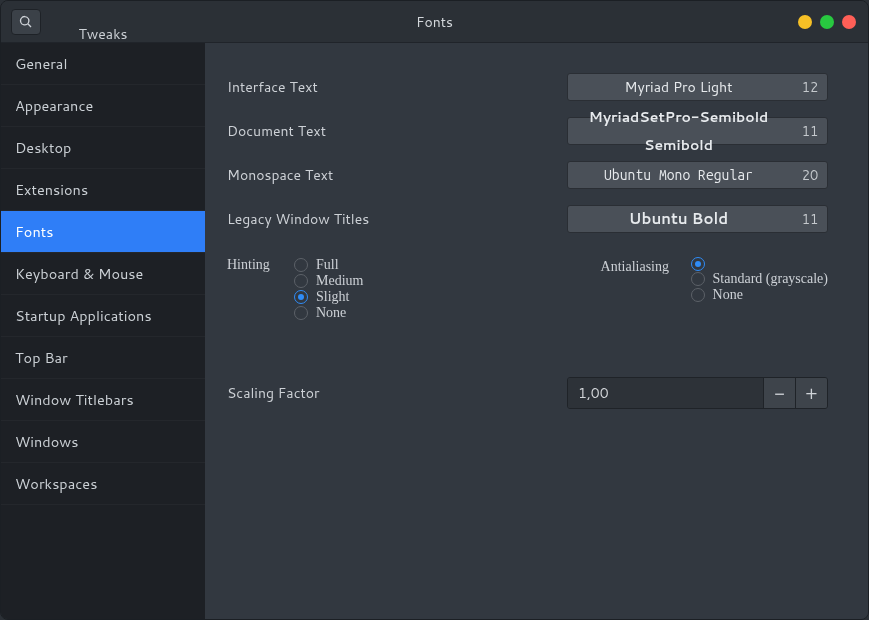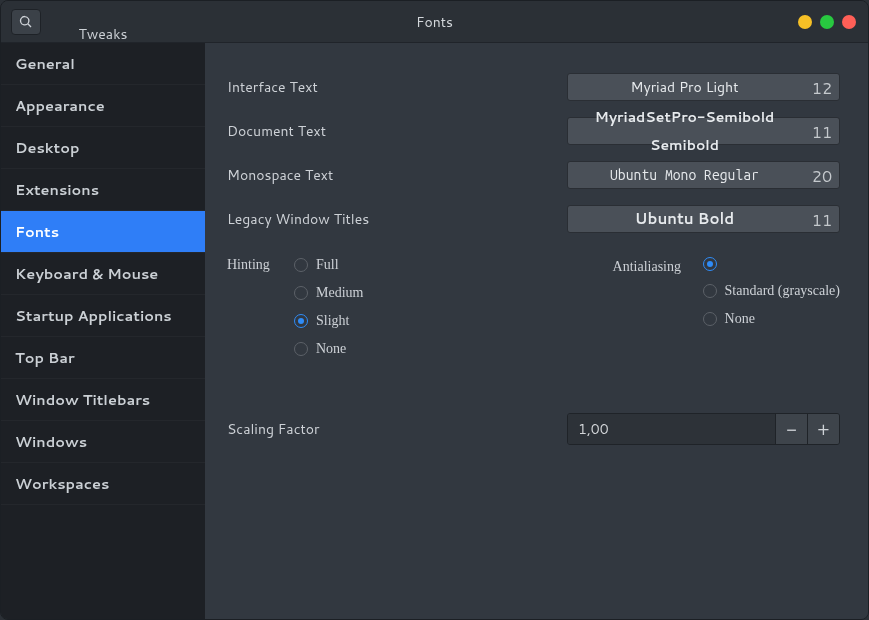--- a/index.html
+++ b/index.html
@@ -56,37 +56,37 @@
     display: flex; gap: 8px;
   }
   .traffic .dot { width: 14px; height: 14px; border-radius: 50%; }
   .dot-y { background: #f6c026; }
   .dot-g { background: #28c840; }
   .dot-r { background: #ff5f57; }
   .body { display: flex; flex: 1; min-height: 0; }
   .sidebar {
     width: 204px;
     background: #1d2025;
-    display: flex; flex-direction: column; font-weight: bold;
+    display: flex; flex-direction: column;
   }
   .side-item {
     padding: 10px 14px;
     font-size: 14.5px;
     color: #cbd0d5;
     border-bottom: 1px solid #24272c;
     cursor: pointer;
   }
   .side-item.selected {
     background: #2f7ef7;
     color: #ffffff;
   }
   .main {
     flex: 1;
     background: #323840;
-    padding: 28px 28px 20px 22px;
+    padding: 28px 40px 20px 22px;
     display: flex; flex-direction: column; gap: 12px;
   }
   .row {
     display: flex; align-items: center;
     min-height: 32px;
   }
   .row .label {
     flex: 0 0 150px;
     font-size: 14px;
     color: #cdd1d6;
@@ -107,32 +107,32 @@
     left: 0; right: 38px;
     text-align: center;
     color: #e7eaed;
     font-size: 14px;
     line-height: 28px;
   }
   .font-btn .fsize {
     width: 34px;
     text-align: center;
     color: #c5c9cd;
-    font-size: 16px;
+    font-size: 13px;
   }
   .fname.mono { font-family: "Ubuntu Mono", monospace; }
   .fname.semi { font-weight: 600; }
   .fname.bold { font-weight: 700; font-size: 15px; }
 
   .radio-block {
     display: flex;
     margin-top: 10px;
     font-family: Liberation Serif, serif;
   }
-  .radio-col { display: flex; flex-direction: column; gap: 12px; }
+  .radio-col { display: flex; flex-direction: column; gap: 0; }
   .radio-left-label { width: 67px; }
   .radio-spacer { flex: 1; }
   .radio-opt { display: flex; align-items: center; gap: 8px; color: #cdd1d6; cursor: pointer; }
   .rb {
     width: 14px; height: 14px;
     border-radius: 50%;
     border: 1.5px solid #5c6168;
     position: relative;
     flex: none;
   }

